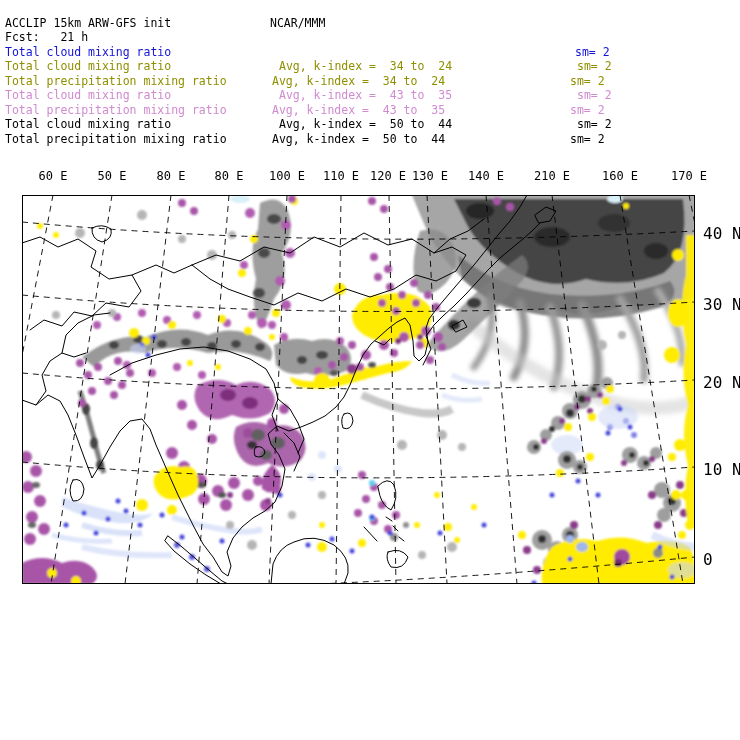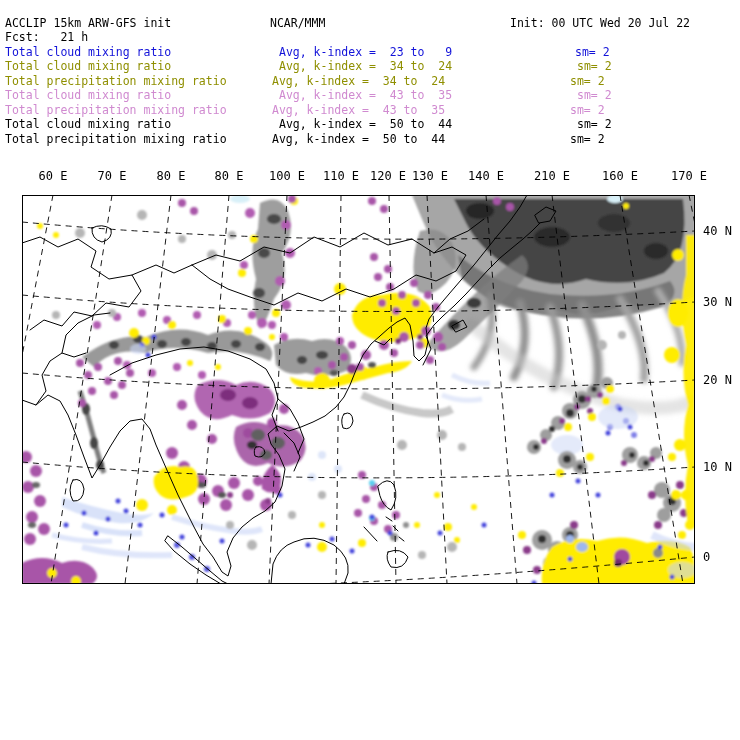--- a/index.html
+++ b/index.html
@@ -5,43 +5,41 @@
   html,body{margin:0;padding:0;background:#fff;}
   .page{position:relative;width:740px;height:740px;background:#fff;overflow:hidden;
         font-family:"DejaVu Sans Mono","Liberation Mono",monospace;}
   .hl{position:absolute;font-size:11.5px;line-height:13px;white-space:pre;letter-spacing:0px;}
   .hrow{position:absolute;left:0;top:0;width:620px;height:14px;margin-top:13px;}
   .c-black{color:#000;}
   .c-blue{color:#1212d9;}
   .c-olive{color:#8f8f00;}
   .c-orchid{color:#d08ad0;}
   .lonlab{position:absolute;top:169px;font-size:12px;color:#000;transform:translateX(-50%);white-space:pre;}
-  .latlab{position:absolute;left:703px;font-size:12px;color:#000;white-space:pre;}
+  .latlab{position:absolute;left:703px;font-size:16px;color:#000;white-space:pre;}
   .ftr{position:absolute;font-size:11px;color:#000;white-space:pre;}
   svg{position:absolute;left:22px;top:195px;}
   .grid path,.grid line{stroke:#000;stroke-width:0.9;fill:none;stroke-dasharray:6 5;}
   .coast path,.coast line{stroke:#000;stroke-width:1;fill:none;stroke-linejoin:round;stroke-linecap:round;}
 </style>
 </head>
 <body>
 
 <div class="page">
 
   <div class="hrow" style="top:4px">
     <span class="hl c-black" style="left:5px">ACCLIP 15km ARW-GFS init</span>
     <span class="hl c-black" style="left:270px">NCAR/MMM</span>
-    <span class="hl c-black" style="left:510px">Init: 00 UTC Wed 20 Jul 22</span>
   </div>
   <div class="hrow" style="top:18px">
     <span class="hl c-black" style="left:5px">Fcst:   21 h</span>
   </div>
 
   <div class="hrow" style="top:33px">
     <span class="hl c-blue" style="left:5px">Total cloud mixing ratio</span>
-    <span class="hl c-blue" style="left:279px">Avg, k-index =  23 to   9</span>
     <span class="hl c-blue" style="left:575px">sm= 2</span>
   </div>
   <div class="hrow" style="top:47px">
     <span class="hl c-olive" style="left:5px">Total cloud mixing ratio</span>
     <span class="hl c-olive" style="left:279px">Avg, k-index =  34 to  24</span>
     <span class="hl c-olive" style="left:577px">sm= 2</span>
   </div>
   <div class="hrow" style="top:62px">
     <span class="hl c-olive" style="left:5px">Total precipitation mixing ratio</span>
     <span class="hl c-olive" style="left:272px">Avg, k-index =  34 to  24</span>
@@ -63,21 +61,21 @@
     <span class="hl c-black" style="left:577px">sm= 2</span>
   </div>
   <div class="hrow" style="top:120px">
     <span class="hl c-black" style="left:5px">Total precipitation mixing ratio</span>
     <span class="hl c-black" style="left:272px">Avg, k-index =  50 to  44</span>
     <span class="hl c-black" style="left:570px">sm= 2</span>
   </div>
 
   <div>
     <span class="lonlab" style="left:53px">60 E</span>
-    <span class="lonlab" style="left:112px">70 E</span>
+    <span class="lonlab" style="left:112px">50 E</span>
     <span class="lonlab" style="left:171px">80 E</span>
     <span class="lonlab" style="left:229px">80 E</span>
     <span class="lonlab" style="left:287px">100 E</span>
     <span class="lonlab" style="left:341px">110 E</span>
     <span class="lonlab" style="left:388px">120 E</span>
     <span class="lonlab" style="left:430px">130 E</span>
     <span class="lonlab" style="left:486px">140 E</span>
     <span class="lonlab" style="left:552px">210 E</span>
     <span class="lonlab" style="left:620px">160 E</span>
     <span class="lonlab" style="left:689px">170 E</span>

